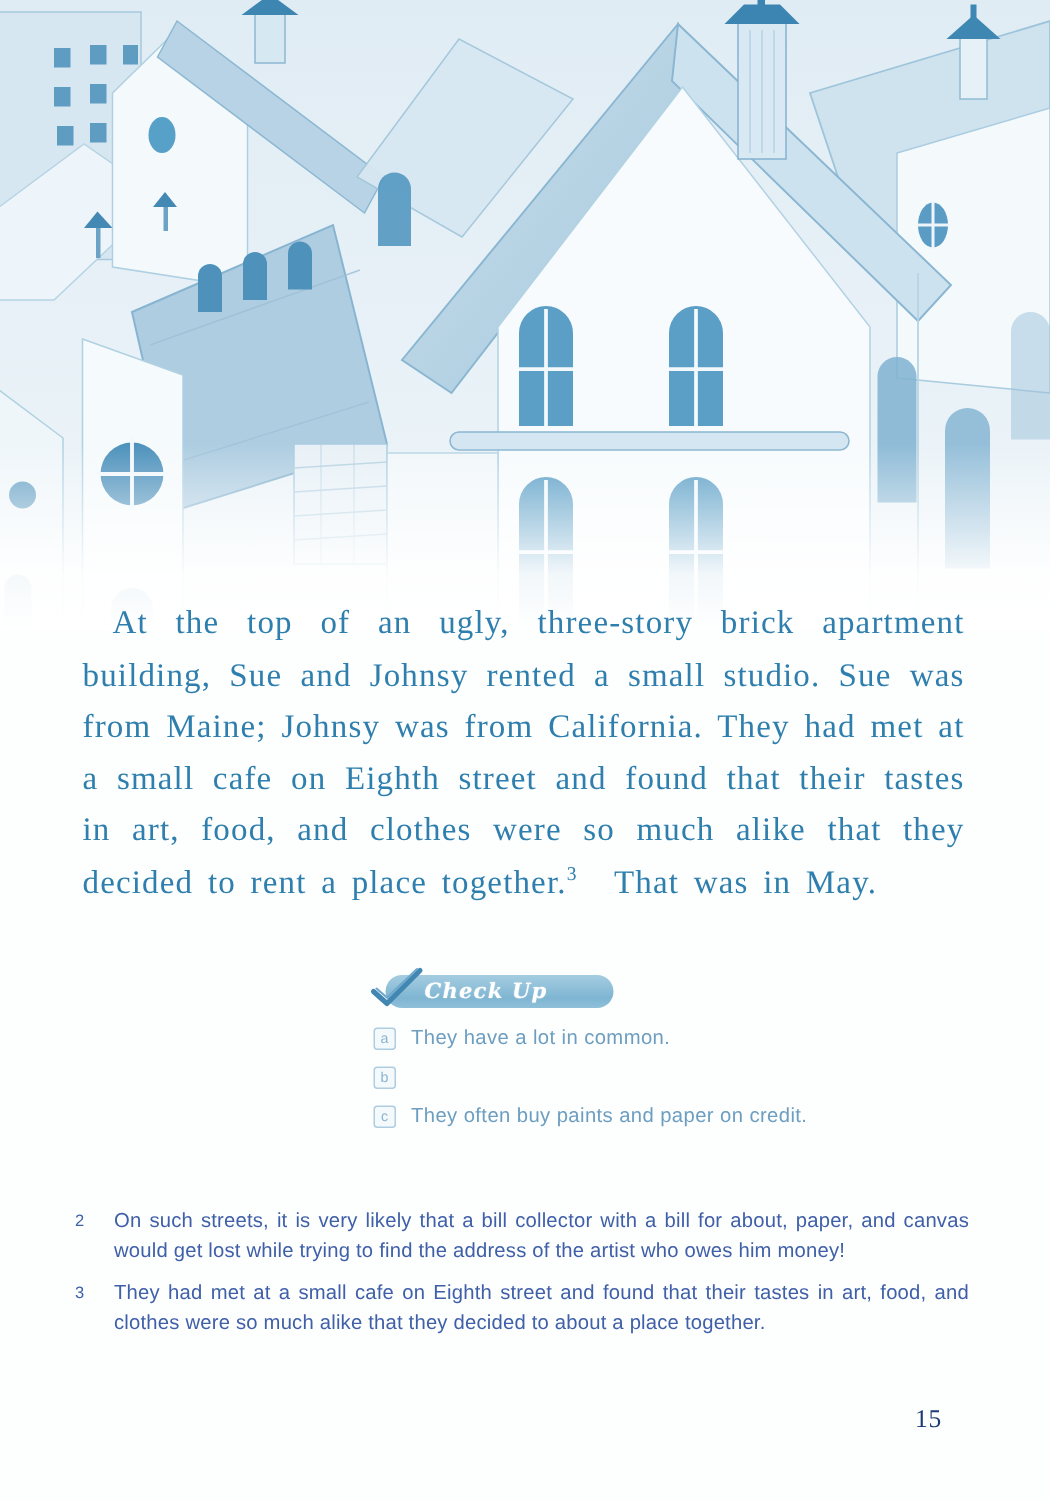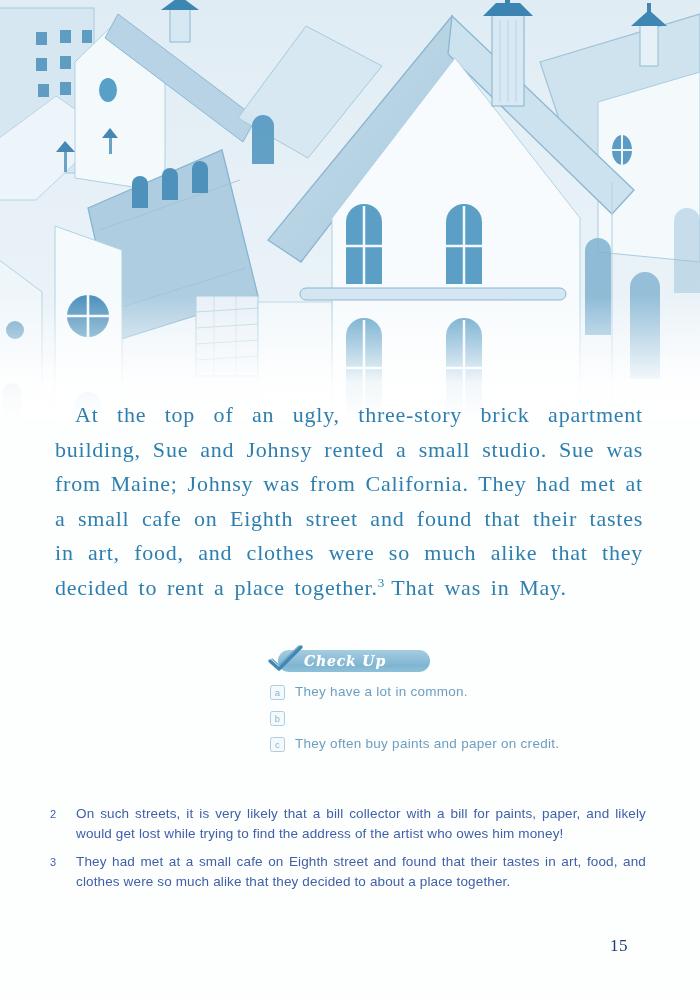--- a/index.html
+++ b/index.html
@@ -10,24 +10,24 @@
   .illustration{position:absolute;left:0;top:0;width:700px;height:420px;}
   .illustration svg{display:block;}
 
   
   .story{position:absolute;left:55px;top:398px;width:588px;
          color:#2f7fae;font-size:22px;line-height:34.5px;
          letter-spacing:.035em;word-spacing:.16em;
          text-align:justify;}
   .story p{margin:0;text-indent:20px;}
   .story sup{font-size:13px;line-height:0;vertical-align:super;letter-spacing:0;}
-  .after-sup{margin-left:7px;}
-
-  
-  .checkup{position:absolute;left:270px;top:650px;width:400px;}
+  .after-sup{margin-left:25px;}
+
+  
+  .checkup{position:absolute;left:249px;top:650px;width:400px;}
   .badge{position:relative;display:inline-block;height:22px;min-width:112px;
          background:linear-gradient(180deg,#a5cde1 0%,#7fb5d2 70%,#8fc0d9 100%);
          border-radius:12px;padding:0 14px 0 26px;margin-left:8px;}
   .badge-label{font-family:"DejaVu Serif",serif;font-style:italic;font-weight:bold;
                font-size:14px;line-height:22px;color:#ffffff;letter-spacing:.06em;
                text-shadow:0 0 1px rgba(255,255,255,.6);}
   .check-icon{position:absolute;left:-12px;top:-6px;}
   .question{margin-top:9px;font-weight:bold;font-size:17px;color:#29719d;
             letter-spacing:.015em;word-spacing:.05em;}
   .options{margin-top:12px;}
@@ -253,21 +253,21 @@
       <div class="option-row">
         <span class="option-marker">c</span>
         <span class="option-text">They often buy paints and paper on credit.</span>
       </div>
     </div>
   </div>
 
   <div class="footnotes">
     <div class="footnote">
       <span class="fn-marker">2</span>
-      <span class="fn-text">On such streets, it is very likely that a bill collector with a bill for paints, paper, and likely would get lost while trying to find the address of the artist who owes him money!</span>
+      <span class="fn-text">On such streets, it is very likely that a bill collector with a bill for about, paper, and canvas would get lost while trying to find the address of the artist who owes him money!</span>
     </div>
     <div class="footnote">
       <span class="fn-marker">3</span>
       <span class="fn-text">They had met at a small cafe on Eighth street and found that their tastes in art, food, and clothes were so much alike that they decided to about a place together.</span>
     </div>
   </div>
 
   <div class="watermark">
   </div>
 

